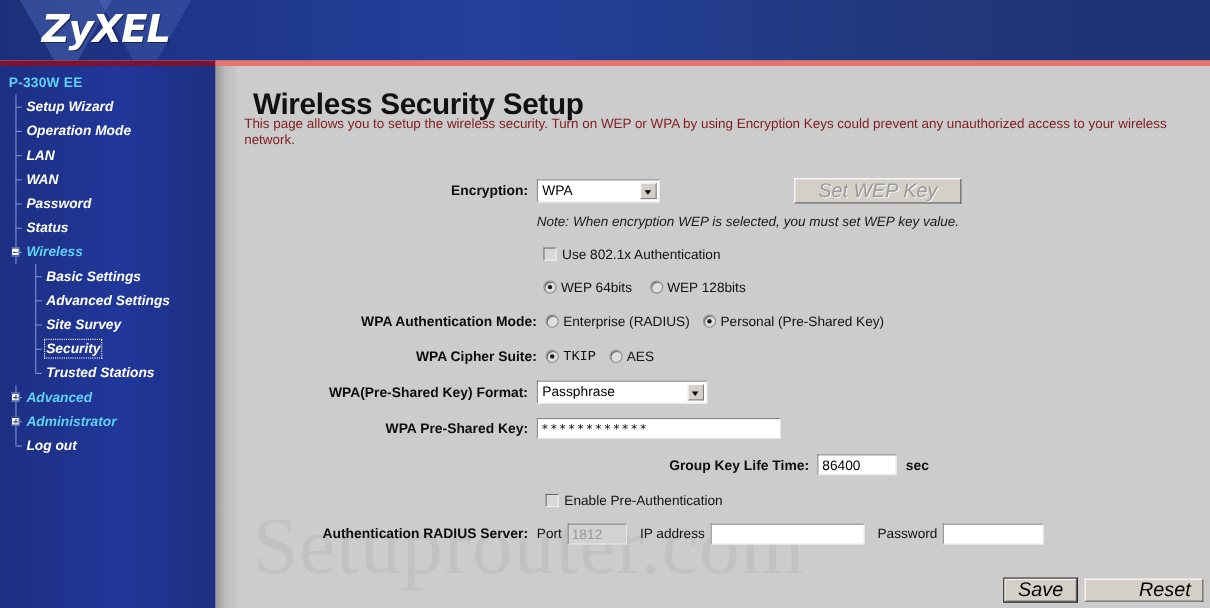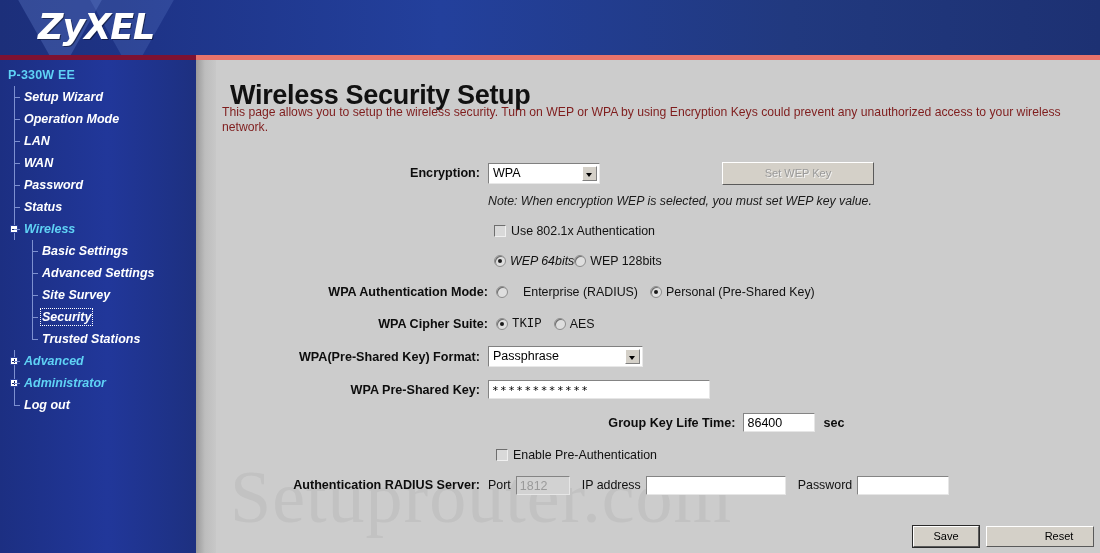--- a/index.html
+++ b/index.html
@@ -335,31 +335,32 @@
     border-radius: 50%;
     background: #1a1a1a;
   }
   .optlabel {
     font-size: 12.4px;
     color: #111;
     vertical-align: middle;
   }
 
   .btn {
-    font-size: 11px;
+    font-size: 18px;
     font-family: "Liberation Sans", sans-serif;
     color: #000;
     background: #d4d0c8;
     border-top: 1px solid #ffffff;
     border-left: 1px solid #ffffff;
     border-right: 1px solid #5a5a5a;
     border-bottom: 1px solid #5a5a5a;
     padding: 2px 10px;
     line-height: 15px;
     cursor: pointer;
+    font-style: italic;
   }
   .btn.disabled {
     color: #9a9a9a;
     text-shadow: 1px 1px 0 #f2f2f2;
     cursor: default;
   }
   .btn.focus {
     outline: 1px solid #2b2b2b;
     outline-offset: 0px;
   }
@@ -445,31 +446,31 @@
         <div class="fld" style="margin-left:6px;">
           <span class="cb"></span>
           <span class="optlabel">Use 802.1x Authentication</span>
         </div>
       </div>
 
       <div class="row" style="height:30px;">
         <div style="width:272px;"></div>
         <div class="fld" style="margin-left:6px;">
           <span class="rb checked"></span>
-          <span class="optlabel" style="font-style:italic;">WEP 64bits</span>
+          <span class="optlabel" style="margin-right:16px;">WEP 64bits</span>
           <span class="rb"></span>
           <span class="optlabel">WEP 128bits</span>
         </div>
       </div>
 
       <div class="row" style="height:32px;">
         <div class="lbl" style="width:272px;">WPA Authentication Mode:</div>
         <div class="fld" style="margin-left:8px;">
           <span class="rb"></span>
-          <span class="optlabel" style="margin-right:12px;margin-left:11px;">Enterprise (RADIUS)</span>
+          <span class="optlabel" style="margin-right:12px;">Enterprise (RADIUS)</span>
           <span class="rb checked"></span>
           <span class="optlabel">Personal (Pre-Shared Key)</span>
         </div>
       </div>
 
       <div class="row" style="height:32px;">
         <div class="lbl" style="width:272px;">WPA Cipher Suite:</div>
         <div class="fld" style="margin-left:8px;">
           <span class="rb checked"></span>
           <span class="optlabel" style="margin-right:12px;font-family:Liberation Mono, monospace;">TKIP</span>

